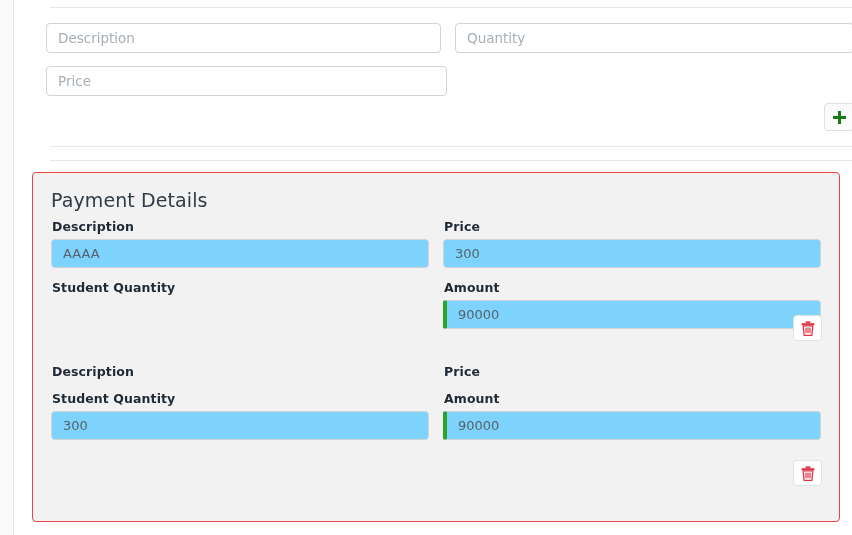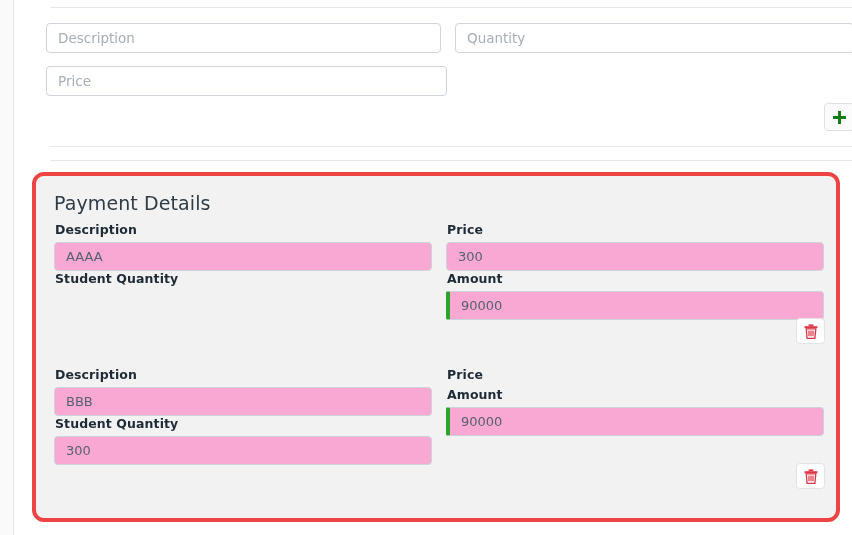--- a/index.html
+++ b/index.html
@@ -91,22 +91,22 @@
   }
   .plus-glyph::before { left: 6px; top: 1px; width: 3px; height: 13px; }
   .plus-glyph::after  { left: 1px; top: 6px; width: 13px; height: 3px; }
 
   
   .panel {
     position: absolute;
     left: 32px; top: 172px;
     width: 808px; height: 350px;
     background: #f2f2f2;
-    border: 4px solid #ef4444;
-    border-radius: 12px;
+    border: 1px solid #ef4444;
+    border-radius: 4px;
   }
 
   .panel-title {
     position: absolute;
     left: 18px; top: 16px;
     font-size: 19px;
     color: #2f3b45;
     font-weight: 400;
     letter-spacing: .1px;
   }
@@ -119,27 +119,27 @@
   .col-right { position: absolute; left: 410px; width: 378px; }
 
   .fld-label {
     display: block;
     font-size: 12.5px;
     font-weight: bold;
     color: #1e2a36;
     margin: 0 0 5px 1px;
     letter-spacing: .1px;
   }
-  .fld-label.second { }
+  .fld-label.second { margin-top: 12px; }
 
   .ro-input {
     display: block;
     width: 378px;
     height: 29px;
-    background: #f9a8d4;
+    background: #7dd3fc;
     border: 1px solid #ccd3d9;
     border-radius: 4px;
     font-family: "DejaVu Sans", "Liberation Sans", sans-serif;
     font-size: 13px;
     color: #57626c;
     padding: 11px 11px;
     outline: none;
   }
   .ro-input.accent {
     border-left: 4px solid #2aa52a;
@@ -220,21 +220,20 @@
             </svg>
           </span>
         </button>
       </div>
     </div>
 
     <div class="pay-row r1">
 
       <div class="col-left">
         <span class="fld-label">Description</span>
-        <input class="ro-input" type="text" readonly="" value="BBB" style="">
 
         <span class="fld-label second">Student Quantity</span>
         <input class="ro-input" type="text" readonly="" value="300" style="">
       </div>
 
       <div class="col-right">
         <span class="fld-label">Price</span>
 
         <span class="fld-label second">Amount</span>
         <input class="ro-input accent" type="text" readonly="" value="90000" style="">

